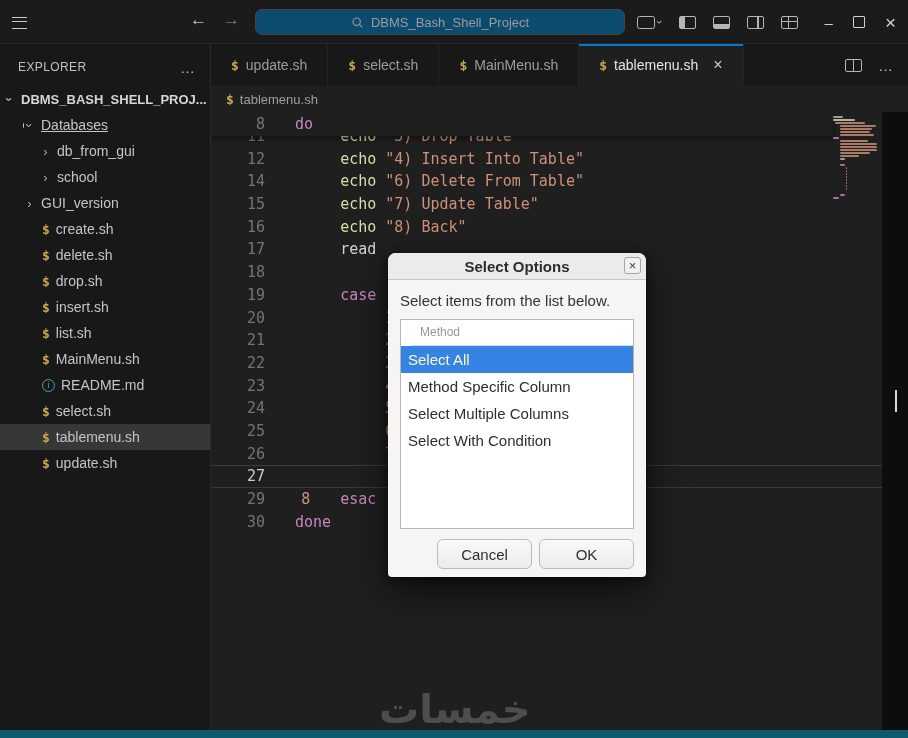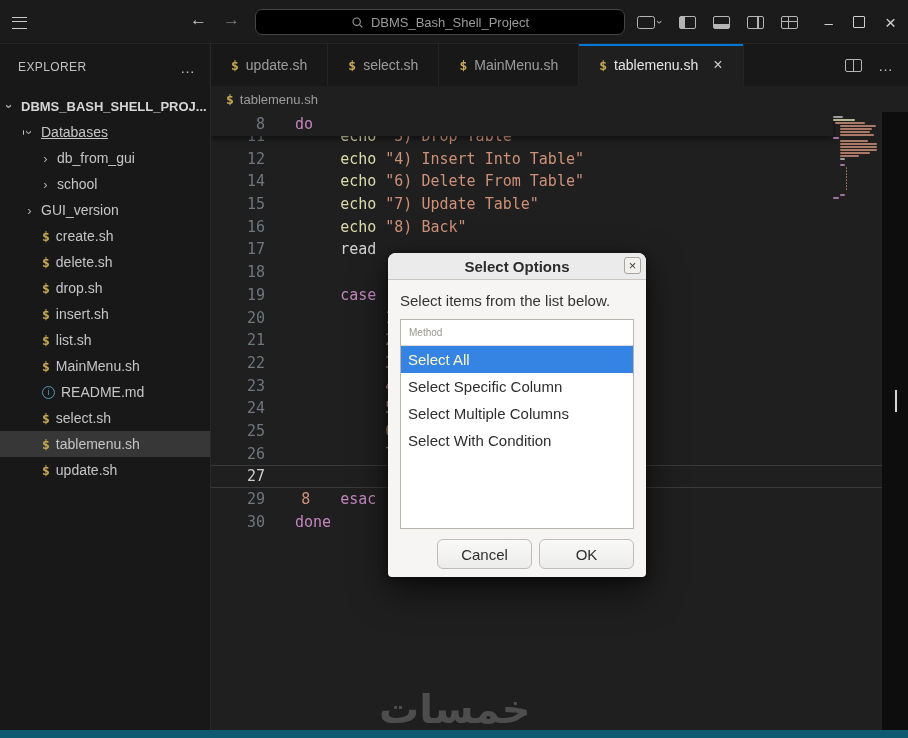--- a/index.html
+++ b/index.html
@@ -7,21 +7,21 @@
        font-family:"Liberation Sans",sans-serif;color:#cccccc;}
   .window{position:relative;width:908px;height:738px;display:flex;flex-direction:column;}
 
   
   .titlebar{height:44px;flex:none;position:relative;background:#1b1b1b;border-bottom:1px solid #262626;box-sizing:border-box;}
   .burger{position:absolute;left:12px;top:17px;width:15px;height:10px;border-top:1.6px solid #c9c9c9;border-bottom:1.6px solid #c9c9c9;}
   .burger::after{content:"";position:absolute;left:0;right:0;top:3.2px;border-top:1.6px solid #c9c9c9;}
   .navarrow{position:absolute;top:10px;font-size:17px;color:#c8c8c8;}
   .navarrow.fwd{color:#7a7a7a;}
   .command-center{position:absolute;left:255px;top:9px;width:370px;height:26px;box-sizing:border-box;
-     background:#000000;border:1px solid #454545;border-radius:7px;display:flex;align-items:center;
+     background:#0c4a6e;border:1px solid #454545;border-radius:7px;display:flex;align-items:center;
      justify-content:center;gap:7px;font-size:13px;color:#9b9b9b;}
   .tb-icons{position:absolute;right:0;top:0;height:44px;display:flex;align-items:center;gap:17px;padding-right:12px;}
   .lay{width:15px;height:11px;border:1.3px solid #b5b5b5;border-radius:2px;position:relative;display:inline-block;}
   .lay.left::before{content:"";position:absolute;left:0;top:0;bottom:0;width:5px;background:#b5b5b5;}
   .lay.bottom::before{content:"";position:absolute;left:0;right:0;bottom:0;height:4px;background:#b5b5b5;}
   .lay.right::before{content:"";position:absolute;right:4px;top:0;bottom:0;width:1.3px;background:#b5b5b5;}
   .lay.grid::before{content:"";position:absolute;left:6.5px;top:0;bottom:0;width:1.3px;background:#b5b5b5;}
   .lay.grid::after{content:"";position:absolute;left:0;right:0;top:4.5px;height:1.3px;background:#b5b5b5;}
   .castwrap{display:flex;align-items:center;gap:3px;}
   .cast{width:16px;height:11px;border:1.3px solid #b5b5b5;border-radius:2.5px;display:inline-block;}
@@ -32,21 +32,21 @@
   .wingroup{display:flex;align-items:center;gap:20px;margin-left:10px;}
 
   
   .main{flex:1;display:flex;min-height:0;}
   .sidebar{width:211px;flex:none;background:#181818;border-right:1px solid #2a2a2a;box-sizing:border-box;display:flex;flex-direction:column;}
   .explorer-head{display:flex;align-items:center;justify-content:space-between;padding:0 14px 0 18px;
       margin-top:12px;height:22px;font-size:12px;letter-spacing:.4px;color:#c0c0c0;margin-bottom:8px;}
   .more-dots{font-size:15px;color:#bdbdbd;letter-spacing:1px;}
   .tree{flex:1;overflow:hidden;}
   .tree-item{height:26px;display:flex;align-items:center;gap:6px;font-size:14px;color:#c5c5c5;box-sizing:border-box;}
-  .tree-item:first-child{font-weight:700;font-size:13px;color:#d6d6d6;margin-top:7px;}
+  .tree-item:first-child{font-weight:700;font-size:13px;color:#d6d6d6;}
   .tree-item.selected{background:#373737;}
   .chev{color:#ababab;font-size:13px;width:11px;display:inline-flex;justify-content:center;flex:none;}
   .chev.down{transform:rotate(90deg);}
   .ficon.shell{color:var(--shellicon,#ccaa55);font-weight:bold;font-size:13px;flex:none;font-family:"DejaVu Sans Mono",monospace;}
   .circle-i{width:13px;height:13px;border:1.3px solid #519aba;border-radius:50%;color:#519aba;font-size:9px;
       display:inline-flex;align-items:center;justify-content:center;flex:none;box-sizing:border-box;}
 
   .editor{flex:1;display:flex;flex-direction:column;min-width:0;}
 
   
@@ -91,21 +91,21 @@
       border-radius:8px 8px 4px 4px;font-family:"Liberation Sans",sans-serif;
       box-shadow:0 14px 36px rgba(0,0,0,.6),0 2px 8px rgba(0,0,0,.45);}
   .dlg-header{height:26px;background:#ebebeb;border-bottom:1px solid #c9c5c0;border-radius:8px 8px 0 0;
       display:flex;align-items:center;justify-content:center;position:relative;}
   .dlg-title{font-weight:bold;font-size:15px;color:#2c2c2c;}
   .dlg-close{position:absolute;right:5px;top:4px;width:17px;height:17px;box-sizing:border-box;border:1px solid #a8a49e;
       border-radius:3px;display:flex;align-items:center;justify-content:center;font-size:13px;color:#3e3e3e;background:#f2f1ef;}
   .dlg-body{padding:10px 12px 8px;}
   .dlg-msg{font-size:15px;margin:2px 0 10px;color:#333333;}
   .dlg-list{border:1px solid #b8b4ae;background:#ffffff;height:210px;box-sizing:border-box;overflow:hidden;}
-  .dlg-list-header{height:25px;line-height:25px;padding-left:8px;color:#9a968f;font-size:10px;border-bottom:1px solid #dedad4;}
+  .dlg-list-header{height:25px;line-height:25px;padding-left:8px;color:#9a968f;font-size:12px;border-bottom:1px solid #dedad4;margin-left:11px;}
   .dlg-item{height:27px;line-height:27px;padding-left:7px;font-size:15px;color:#2e2e2e;}
   .dlg-item.selected{background:var(--selection,#3584e4);color:#fef9c3;}
   .dlg-buttons{display:flex;justify-content:flex-end;gap:7px;margin-top:10px;}
   .gtk-btn{width:95px;height:30px;border:1px solid #bfbbb6;border-radius:6px;background:linear-gradient(#f9f9f8,#ececeb);
       font-size:15px;color:#2e2e2e;font-family:"Liberation Sans",sans-serif;}
 
   .statusbar{height:8px;flex:none;background:var(--statusbar,#0e5a70);}
 </style>
 </head>
 <body>
@@ -364,21 +364,21 @@
           <div class="dlg-header">
             <span class="dlg-title">Select Options</span>
             <span class="dlg-close">×</span>
           </div>
           <div class="dlg-body">
             <div class="dlg-msg">Select items from the list below.</div>
             <div class="dlg-list">
               <div class="dlg-list-header">Method</div>
               <div id="dlg-items">
                   <div class="dlg-item selected">Select All</div>
-                  <div class="dlg-item">Select Specific Column</div>
+                  <div class="dlg-item">Method Specific Column</div>
                   <div class="dlg-item">Select Multiple Columns</div>
                   <div class="dlg-item">Select With Condition</div>
                 </div>
             </div>
             <div class="dlg-buttons">
               <button class="gtk-btn">Cancel</button>
               <button class="gtk-btn">OK</button>
             </div>
           </div>
         </div>

